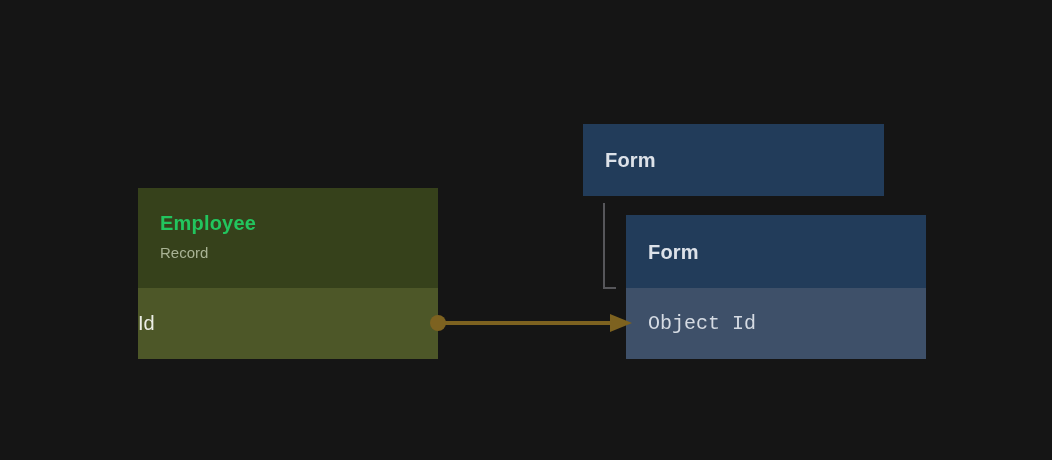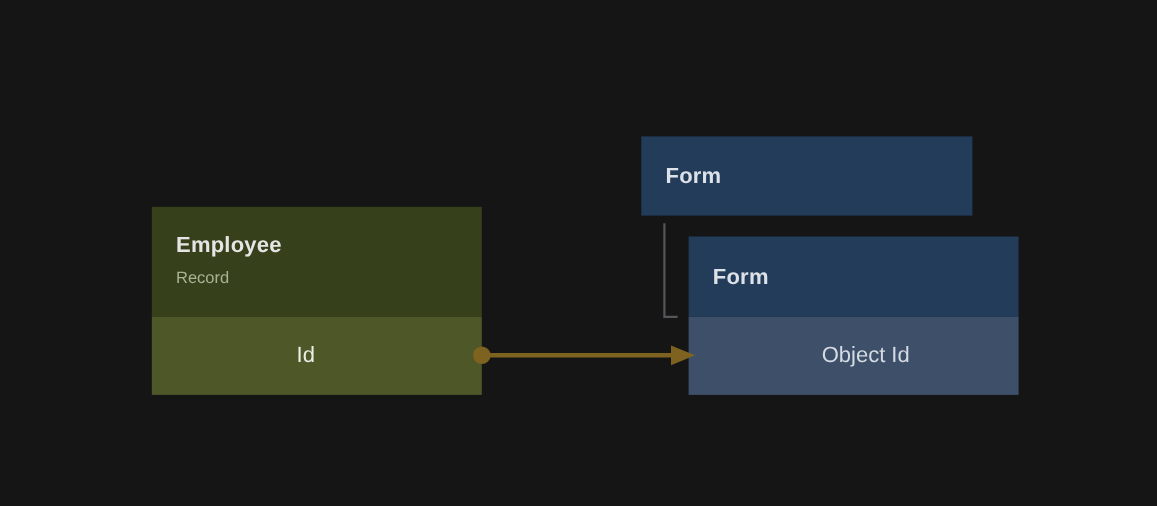--- a/index.html
+++ b/index.html
@@ -42,41 +42,42 @@
     display: flex;
     align-items: center;
     box-sizing: border-box;
     font-size: 20px;
     font-weight: 400;
   }
 
   
   .node-employee { left: 138px; top: 188px; width: 300px; height: 171px; }
   .node-employee .node-header { height: 100px; background: #36411b; }
-  .node-employee .node-title { color: #e5e5e5; }
+  .node-employee .node-title { color: #22c55e; }
   .node-employee .node-subtitle { color: #a9b394; }
   .node-employee .node-row {
     height: 71px; background: #4d5728;
-    justify-content: center; padding-right: 20px;
+    justify-content: flex-start; padding-right: 20px;
     color: #eceee6;
   }
 
   
   .node-group { left: 583px; top: 124px; width: 301px; height: 72px; }
   .node-group .node-header { height: 72px; background: #223c5a; }
   .node-group .node-title { color: #dde2e9; }
 
   
   .node-form { left: 626px; top: 215px; width: 300px; height: 144px; }
   .node-form .node-header { height: 73px; background: #223c5a; }
   .node-form .node-title { color: #dde2e9; }
   .node-form .node-row {
     height: 71px; background: #3e5069;
-    justify-content: center; padding-left: 22px;
+    justify-content: flex-start; padding-left: 22px;
     color: #d5dbe3;
+    font-family: Liberation Mono, monospace;
   }
 
   .edges-overlay {
     position: absolute;
     left: 0; top: 0;
     width: 1052px; height: 460px;
     pointer-events: none;
   }
   .edges-overlay .edge-hit { pointer-events: all; cursor: pointer; }
 </style>

